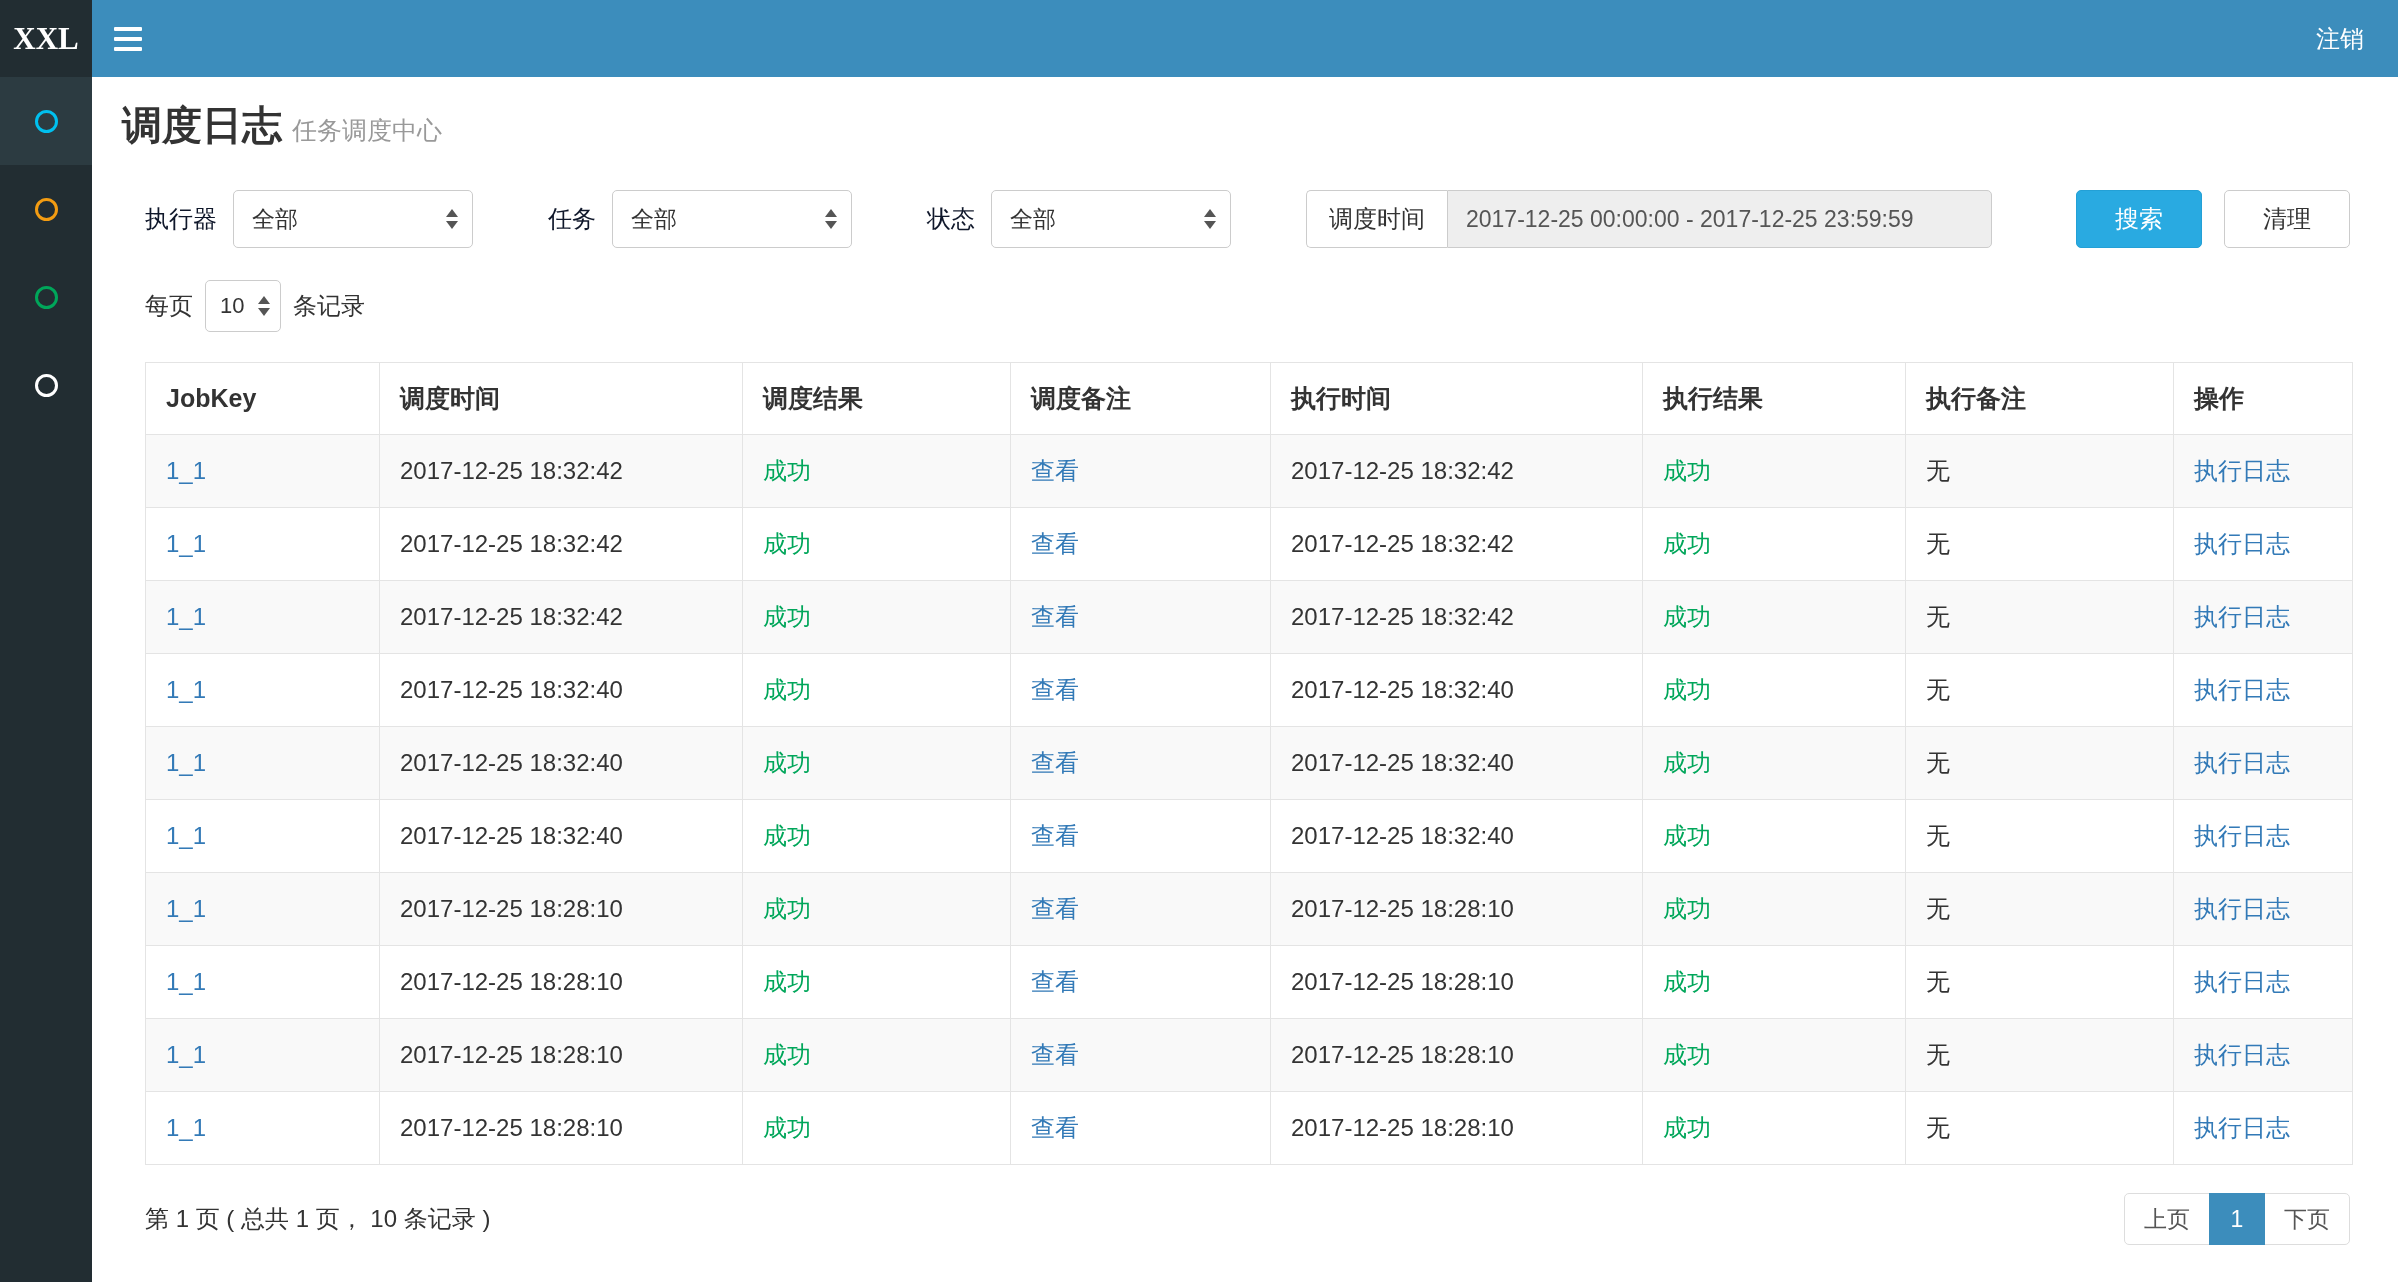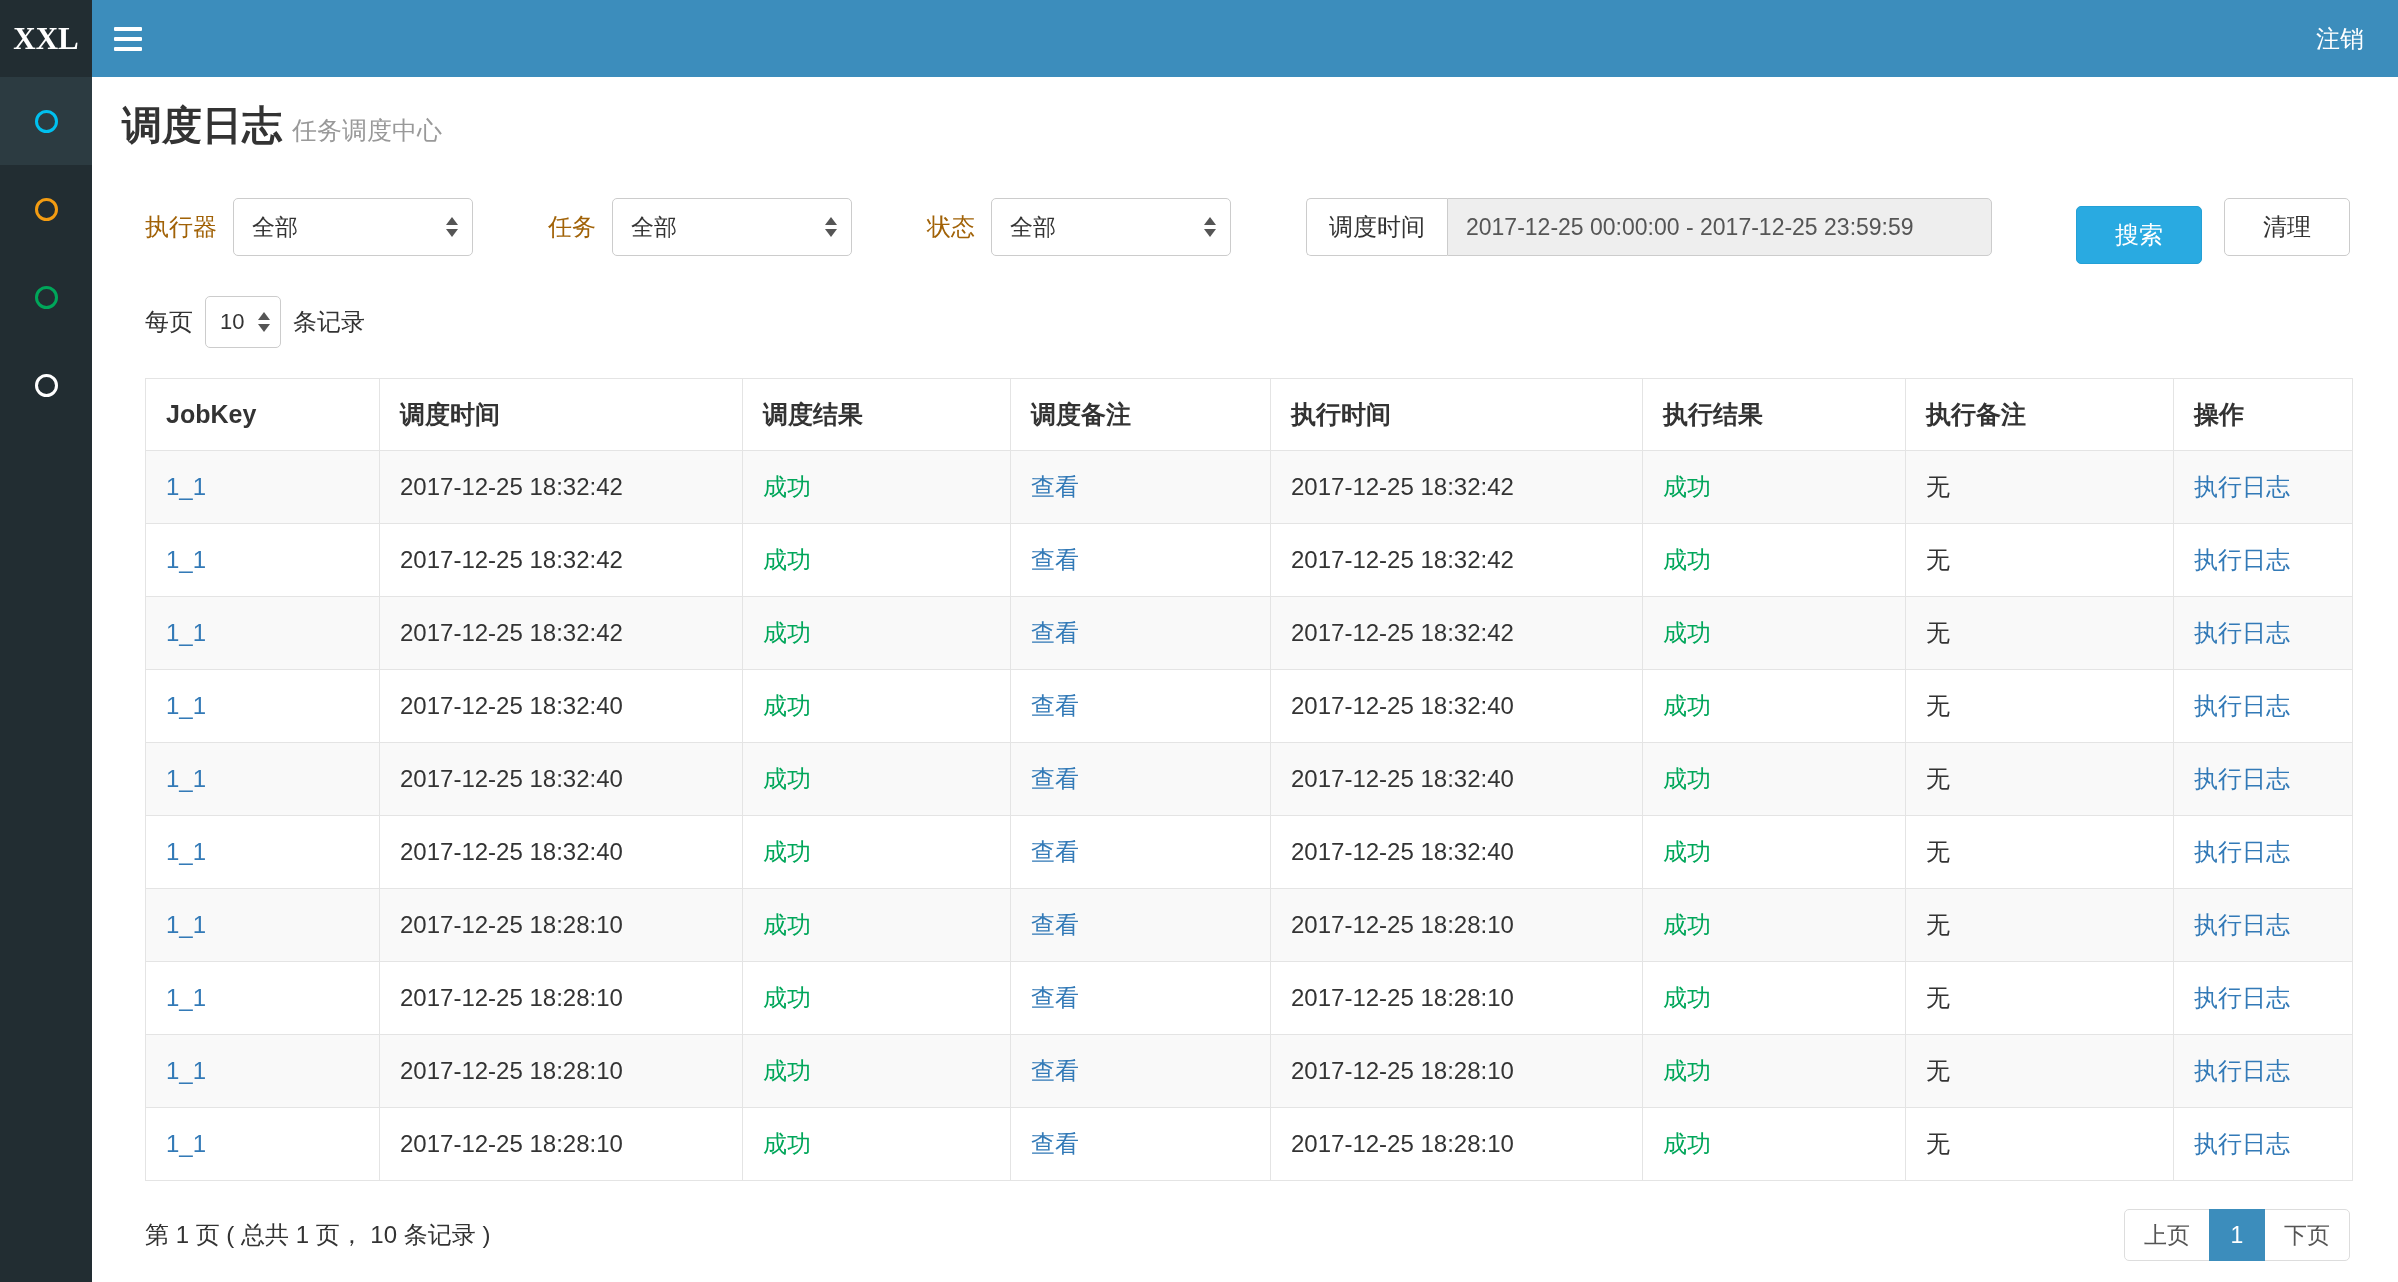--- a/index.html
+++ b/index.html
@@ -46,21 +46,21 @@
   }
   .content-header { padding:24px 0 0 30px; }
   .content-header h1 { margin:0; font-size:40px; font-weight:bold; color:#333; line-height:48px; }
   .content-header small { font-size:25px; color:#999; font-weight:normal; margin-left:10px; }
 
   .box { margin:0 48px 0 53px; }
 
   
   .filters { display:flex; align-items:center; margin-top:36px; }
   .filter-group { display:flex; align-items:center; margin-right:75px; }
-  .flabel { font-size:24px; color:#a16207; margin-right:16px; white-space:nowrap; }
+  .flabel { font-size:24px; color:#0f172a; margin-right:16px; white-space:nowrap; }
   .select {
     height:58px; border:1px solid #ccc; border-radius:5px; background:#fff;
     display:flex; align-items:center; justify-content:space-between;
     padding:0 14px 0 18px; font-size:23px; color:#333; cursor:pointer;
   }
   .select.filter { width:240px; }
   .select.small { height:52px; width:76px; margin:0 12px; padding:0 10px 0 14px; font-size:22px; }
   .arrows { display:flex; flex-direction:column; gap:4px; align-items:center; }
   .arrow-up { width:0; height:0; border-left:6px solid transparent; border-right:6px solid transparent; border-bottom:8px solid #555; }
   .arrow-down { width:0; height:0; border-left:6px solid transparent; border-right:6px solid transparent; border-top:8px solid #555; }
@@ -72,21 +72,21 @@
     color:#333; background:#fff; white-space:nowrap;
   }
   input.time {
     width:545px; border:1px solid #ccc; border-radius:0 5px 5px 0;
     background:#eee; color:#555; font-size:23px; padding:0 18px;
     font-family:"Liberation Sans","DejaVu Sans",sans-serif; outline:none;
   }
 
   .btn { height:58px; border-radius:5px; font-size:24px; padding:0 38px; cursor:pointer;
          font-family:"Liberation Sans","DejaVu Sans",sans-serif; }
-  .btn-search { background:var(--accent,#29aae1); border:1px solid #23a0d6; color:#fff; margin-left:auto;margin-top:16px; }
+  .btn-search { background:var(--accent,#29aae1); border:1px solid #23a0d6; color:#fff; margin-left:auto; }
   .btn-clear { background:#fff; border:1px solid #ccc; color:#333; margin-left:22px; }
 
   
   .length-row { margin-top:32px; display:flex; align-items:center; font-size:24px; color:#333; }
 
   
   .table-wrap { margin-top:30px; }
   table { width:100%; border-collapse:collapse; table-layout:fixed; }
   th,td { border:1px solid #e4e4e4; text-align:left; padding:0 10px 0 20px; overflow:hidden; white-space:nowrap; }
   th { height:72px; font-size:25px; font-weight:bold; color:#333; background:#fff; cursor:pointer; }

